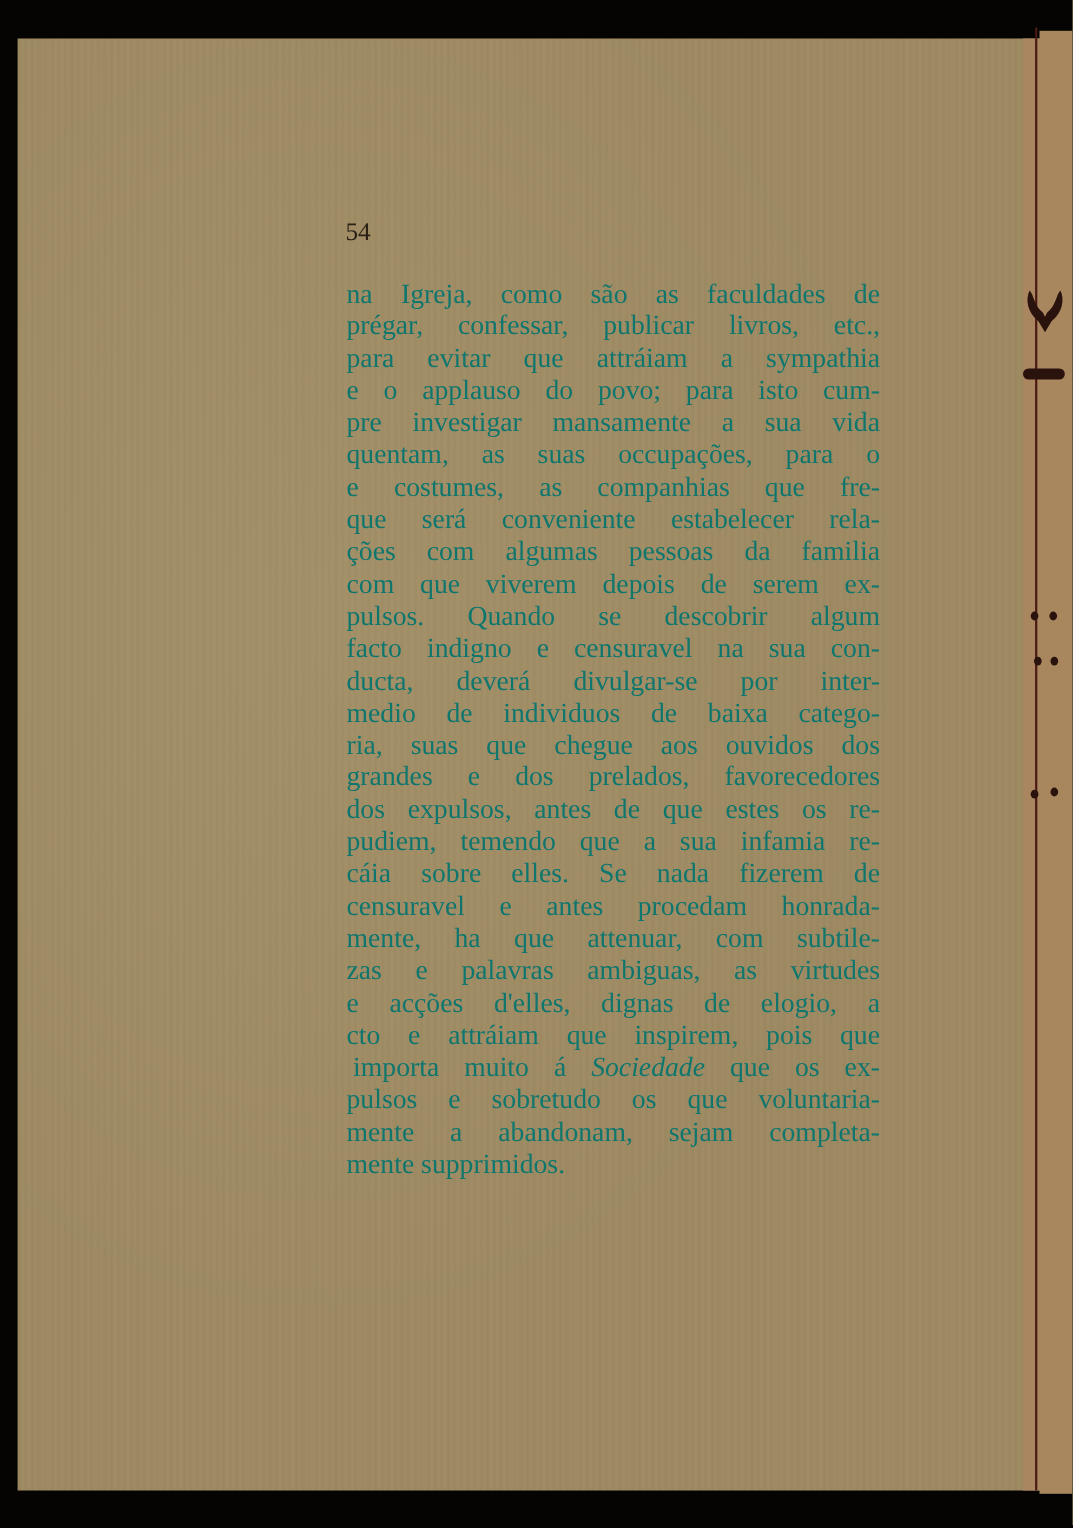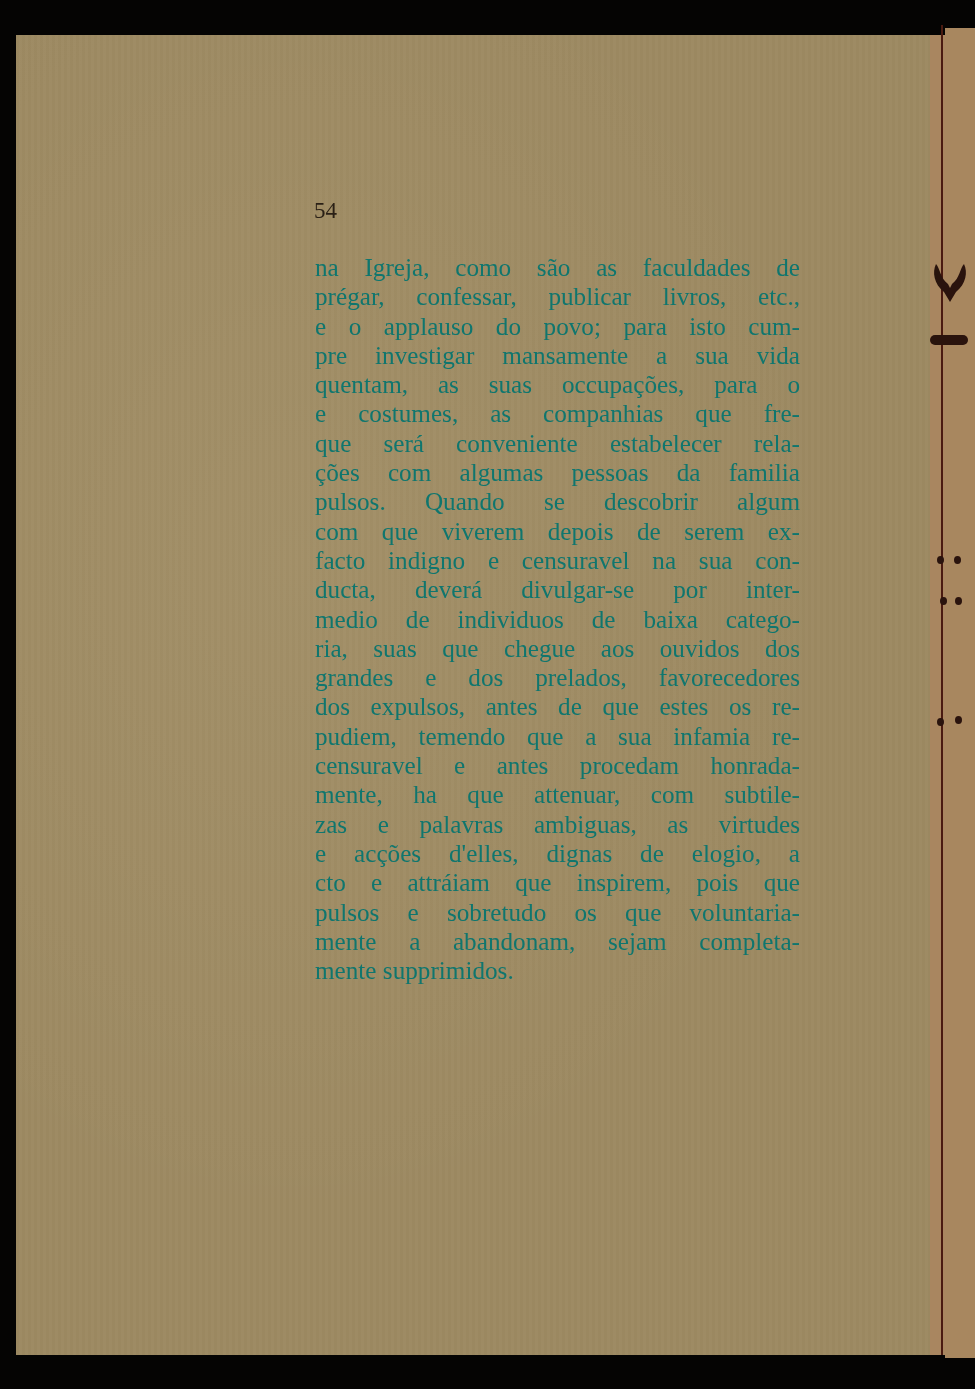--- a/index.html
+++ b/index.html
@@ -62,36 +62,39 @@
 <div class="stitch" style="left:940px;top:597px"></div>
 <div class="stitch" style="left:955px;top:597px"></div>
 <div class="stitch" style="left:937px;top:718px"></div>
 <div class="stitch" style="left:955px;top:716px"></div>
 
 <div class="page-number">54</div>
 
 <div class="text-block">
   <span class="line">na Igreja, como são as faculdades de</span>
   <span class="line">prégar, confessar, publicar livros, etc.,</span>
+  <span class="line">para evitar que attráiam a sympathia</span>
   <span class="line">e o applauso do povo; para isto cum-</span>
   <span class="line">pre investigar mansamente a sua vida</span>
   <span class="line">quentam, as suas occupações, para o</span>
   <span class="line">e costumes, as companhias que fre-</span>
   <span class="line">que será conveniente estabelecer rela-</span>
   <span class="line">ções com algumas pessoas da familia</span>
+  <span class="line">com que viverem depois de serem ex-</span>
   <span class="line">pulsos. Quando se descobrir algum</span>
-  <span class="line">com que viverem depois de serem ex-</span>
   <span class="line">facto indigno e censuravel na sua con-</span>
   <span class="line">ducta, deverá divulgar-se por inter-</span>
   <span class="line">medio de individuos de baixa catego-</span>
   <span class="line">ria, suas que chegue aos ouvidos dos</span>
   <span class="line">grandes e dos prelados, favorecedores</span>
   <span class="line">dos expulsos, antes de que estes os re-</span>
   <span class="line">pudiem, temendo que a sua infamia re-</span>
+  <span class="line">cáia sobre elles. Se nada fizerem de</span>
   <span class="line">censuravel e antes procedam honrada-</span>
   <span class="line">mente, ha que attenuar, com subtile-</span>
   <span class="line">zas e palavras ambiguas, as virtudes</span>
   <span class="line">e acções d'elles, dignas de elogio, a</span>
   <span class="line">cto e attráiam que inspirem, pois que</span>
+  <span class="line indent"><span>importa muito á </span><em>Sociedade</em><span> que os ex-</span></span>
   <span class="line">pulsos e sobretudo os que voluntaria-</span>
   <span class="line">mente a abandonam, sejam completa-</span>
   <span class="line last">mente supprimidos.</span>
 </div>
 
 </body></html>

